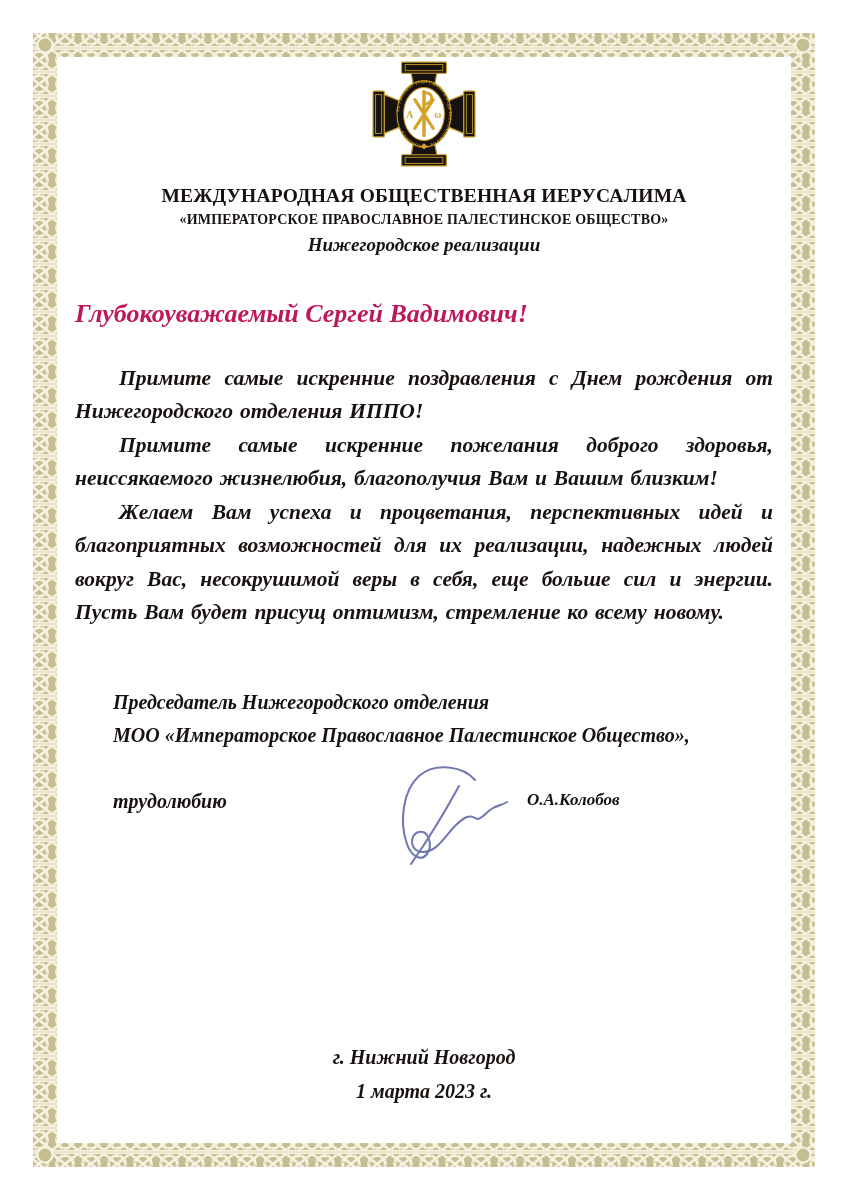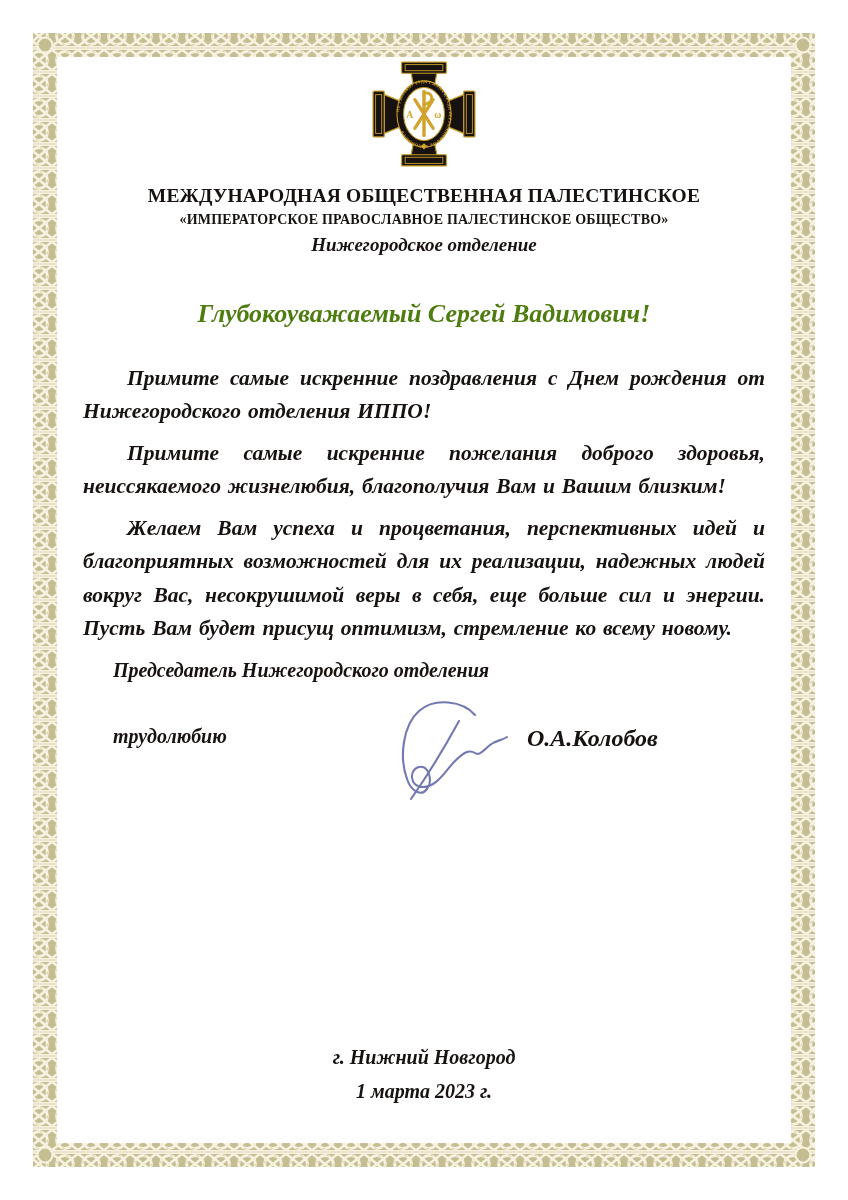--- a/index.html
+++ b/index.html
@@ -20,38 +20,38 @@
   .emblem-wrap svg{display:inline-block;}
   .org-header{text-align:center;margin-top:12px;line-height:1.25;}
   .org-line1,.org-line2{
     font-weight:bold;font-size:19.5px;letter-spacing:.2px;margin:0;
   }
   .org-line2{font-size:14px;margin-top:3px;}
   .org-line3{
     font-weight:bold;font-style:italic;font-size:19px;margin:4px 0 0 0;
   }
   .greeting{
-    margin-top:42px;text-align:center;
-    color:#4d7c0f;font-weight:bold;font-style:italic;font-size:26px;
+    margin-top:42px;
+    color:#be185d;font-weight:bold;font-style:italic;font-size:26px;
   }
   .body-block{margin-top:33px;}
   .body-block p{
-    margin:8px;font-size:21.5px;line-height:33.5px;
+    margin:0;font-size:21.5px;line-height:33.5px;
     font-weight:bold;font-style:italic;
     text-align:justify;text-indent:44px;word-spacing:1.5px;
   }
-  .sig-block{margin-left:38px;}
+  .sig-block{margin-top:56px;margin-left:38px;}
   .sig-block p{
     margin:0;font-size:20px;line-height:33px;
     font-weight:bold;font-style:italic;
   }
   .sig-row{position:relative;height:120px;margin-top:8px;}
   .sig-title{position:absolute;left:38px;top:30px;font-size:20px;font-weight:bold;font-style:italic;}
   .sig-svg{position:absolute;left:288px;top:0;}
-  .sig-name{position:absolute;left:452px;top:30px;font-size:24px;font-weight:bold;font-style:italic;}
+  .sig-name{position:absolute;left:452px;top:30px;font-size:17px;font-weight:bold;font-style:italic;}
   .footer{
     position:absolute;left:0;top:1040px;width:848px;text-align:center;
     font-weight:bold;font-style:italic;font-size:20px;line-height:34px;
   }
 </style>
 </head>
 <body>
 
 <div id="page">
 
@@ -119,35 +119,36 @@
           <line x1="43" y1="39" x2="61" y2="67" stroke-width="3.2"></line>
           <line x1="61" y1="39" x2="43" y2="67" stroke-width="3.2"></line>
         </g>
         <text x="34.5" y="57" font-size="9.5" font-weight="bold" fill="#d2a42c" font-family="Liberation Serif, DejaVu Serif, serif">Α</text>
         <text x="62" y="57" font-size="9.5" font-weight="bold" fill="#d2a42c" font-family="Liberation Serif, DejaVu Serif, serif">ω</text>
         <rect x="49.8" y="82.5" width="4.4" height="4.4" transform="rotate(45 52 84.7)" fill="#d2a42c"></rect>
       </svg>
     </div>
 
     <div class="org-header">
-      <p class="org-line1">МЕЖДУНАРОДНАЯ ОБЩЕСТВЕННАЯ ПАЛЕСТИНСКОЕ</p>
+      <p class="org-line1">МЕЖДУНАРОДНАЯ ОБЩЕСТВЕННАЯ ИЕРУСАЛИМА</p>
       <p class="org-line2">«ИМПЕРАТОРСКОЕ ПРАВОСЛАВНОЕ ПАЛЕСТИНСКОЕ ОБЩЕСТВО»</p>
-      <p class="org-line3">Нижегородское отделение</p>
+      <p class="org-line3">Нижегородское реализации</p>
     </div>
 
     <div class="greeting">Глубокоуважаемый Сергей Вадимович!</div>
 
     <div class="body-block">
       <p>Примите самые искренние поздравления с Днем рождения от Нижегородского отделения ИППО!</p>
       <p>Примите самые искренние пожелания доброго здоровья, неиссякаемого жизнелюбия, благополучия Вам и Вашим близким!</p>
       <p>Желаем Вам успеха и процветания, перспективных идей и благоприятных возможностей для их реализации, надежных людей вокруг Вас, несокрушимой веры в себя, еще больше сил и энергии. Пусть Вам будет присущ оптимизм, стремление ко всему новому.</p>
     </div>
 
     <div class="sig-block">
       <p>Председатель Нижегородского отделения</p>
+      <p>МОО «Императорское Православное Палестинское Общество»,</p>
     </div>
 
     <div class="sig-row">
       <span class="sig-title">трудолюбию</span>
       <svg class="sig-svg" width="150" height="112" viewBox="0 0 150 112" xmlns="http://www.w3.org/2000/svg">
         <g fill="none" stroke="#7379b1" stroke-width="2.1" stroke-linecap="round">
           <path d="M 112,20 C 100,6 72,2 56,16 C 40,30 36,62 44,84 C 48,96 58,102 64,94"></path>
           <path d="M 96,26 C 84,48 62,84 48,104"></path>
           <path d="M 64,94 C 70,86 66,70 56,72 C 46,74 46,92 60,92 C 74,92 82,76 92,66 C 100,58 106,54 112,58 C 116,61 120,56 127,50 C 133,45 138,46 144,42"></path>
         </g>

